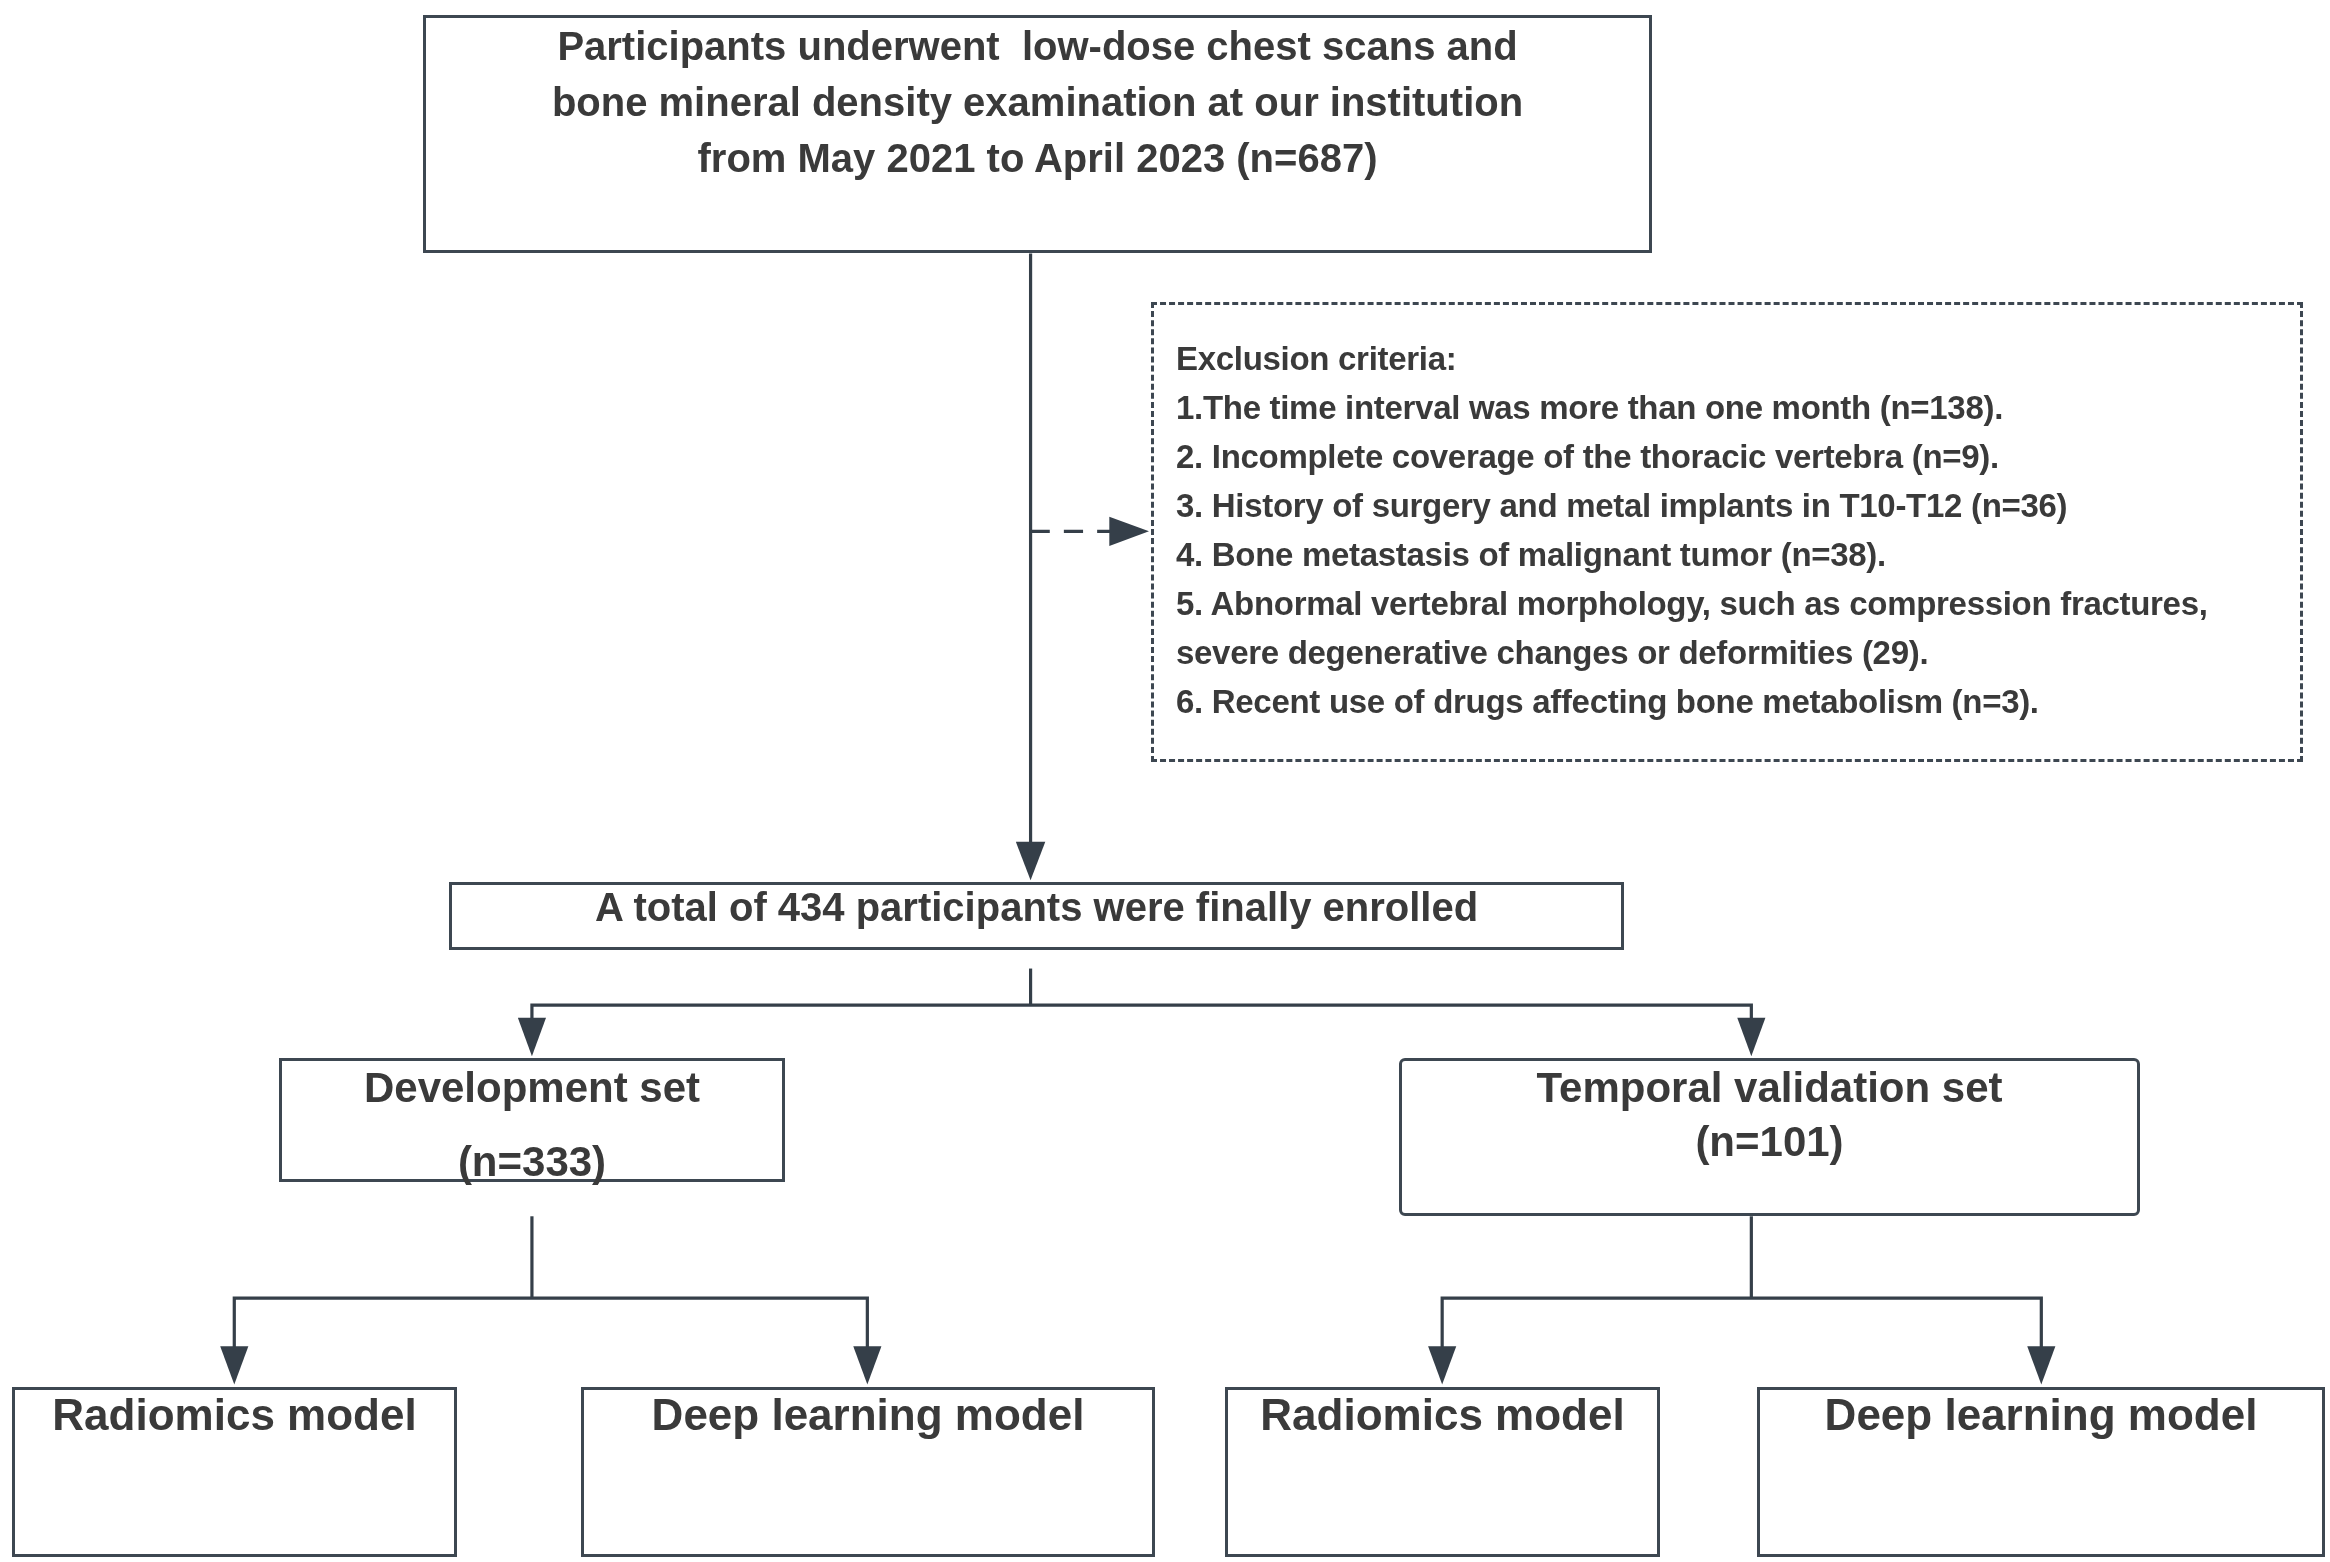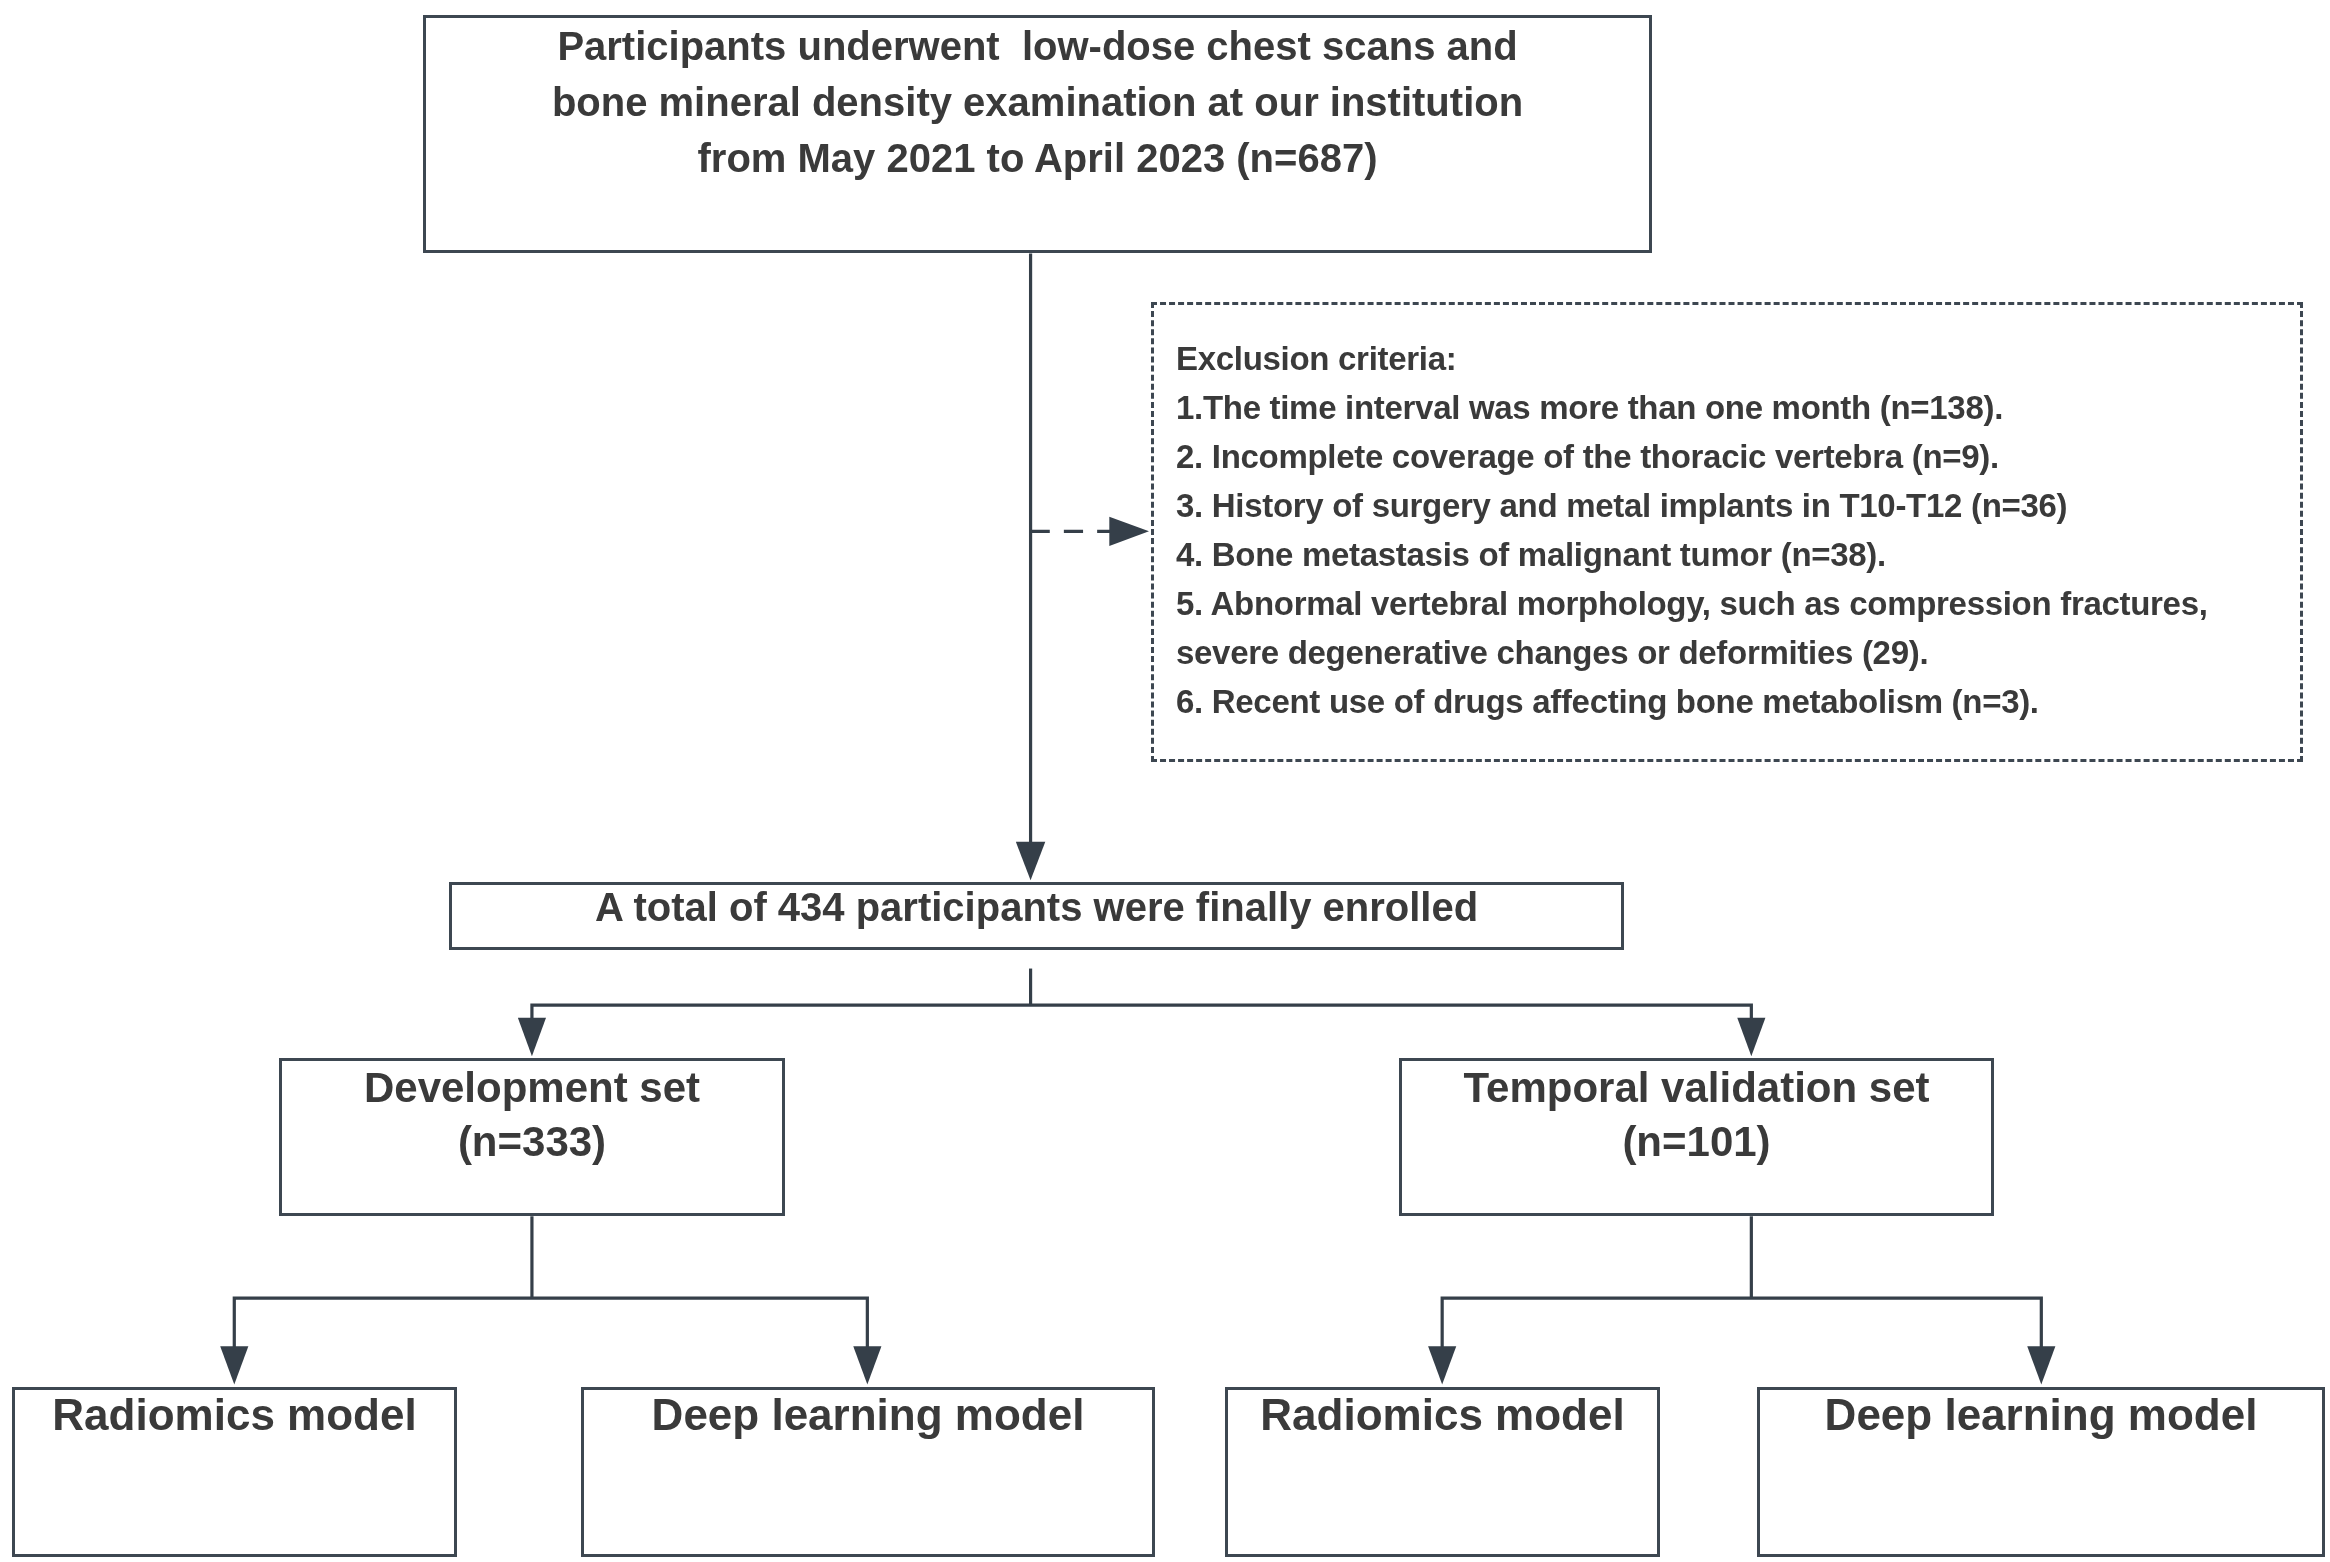--- a/index.html
+++ b/index.html
@@ -40,22 +40,22 @@
     border-style: dashed;
     align-items: flex-start;
     justify-content: flex-start;
     text-align: left;
     padding: 29.4px 15.4px 0 22px;
     font-size: 33px;
     line-height: 49px;
     letter-spacing: -0.3px;
   }
   .enrolled-box { left: 449px;  top: 882px; width: 1175px; height: 68px; font-size: 40px; }
-  .dev-box      { left: 279px;  top: 1058px; width: 506px;  height: 158px; font-size: 42px; line-height: 54px; }
-  .temp-box     { left: 1399px; top: 1058px; width: 595px; height: 158px; font-size: 42px; line-height: 54px; }
+  .dev-box      { left: 279px;  top: 1058px; width: 506px;  height: 124px; font-size: 42px; line-height: 54px; gap: 20px; }
+  .temp-box     { left: 1399px; top: 1058px; width: 741px; height: 158px; font-size: 42px; line-height: 54px; border-radius: 6px; }
   .rad-left     { left: 12px;   top: 1387px; width: 445px;  height: 170px; font-size: 44px; }
   .deep-left    { left: 581px;  top: 1387px; width: 574px;  height: 170px; font-size: 44px; }
   .rad-right    { left: 1225px; top: 1387px; width: 435px;  height: 170px; font-size: 44px; }
   .deep-right   { left: 1757px; top: 1387px; width: 568px;  height: 170px; font-size: 44px; }
   .conn  { stroke: #353f49; stroke-width: 5; fill: none; }
   .ahead { fill: #353f49; stroke: none; }
 </style>
 </head>
 <body>
 

